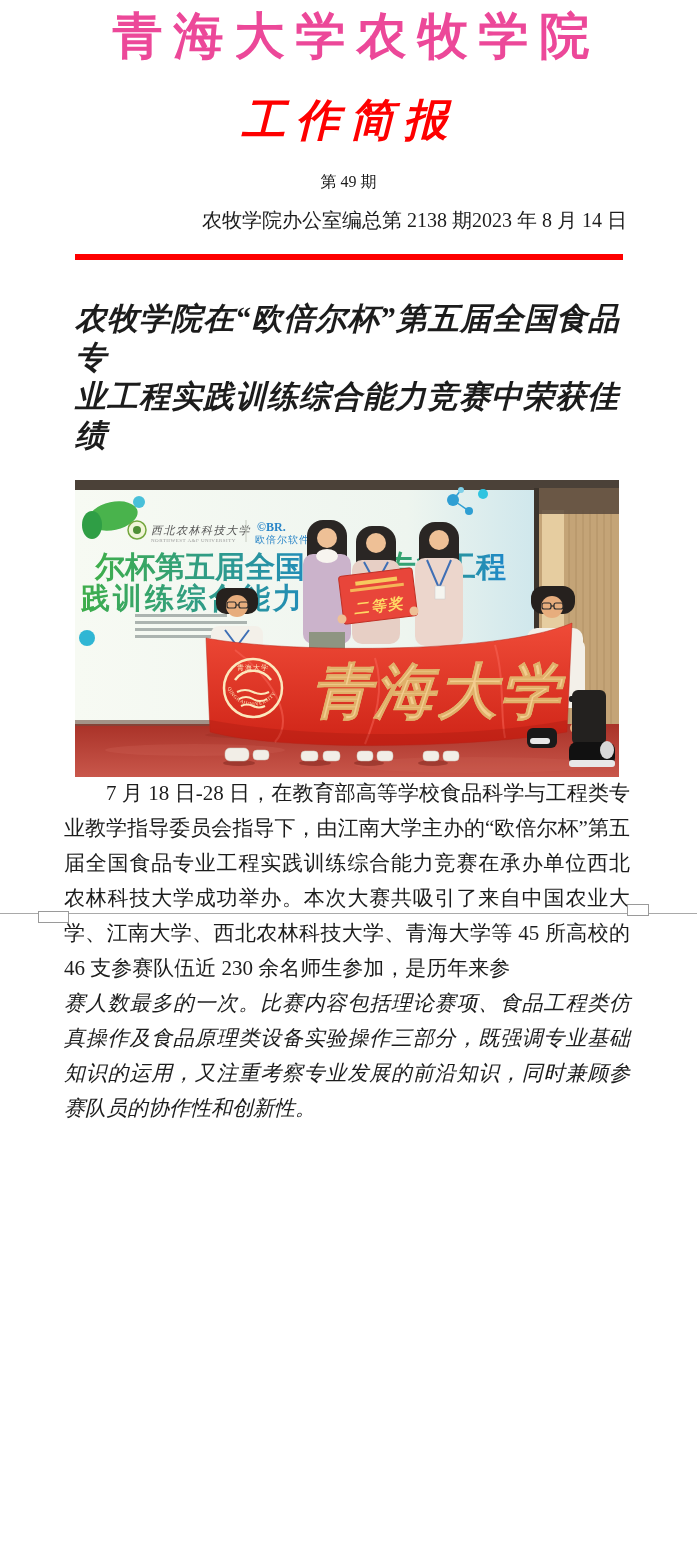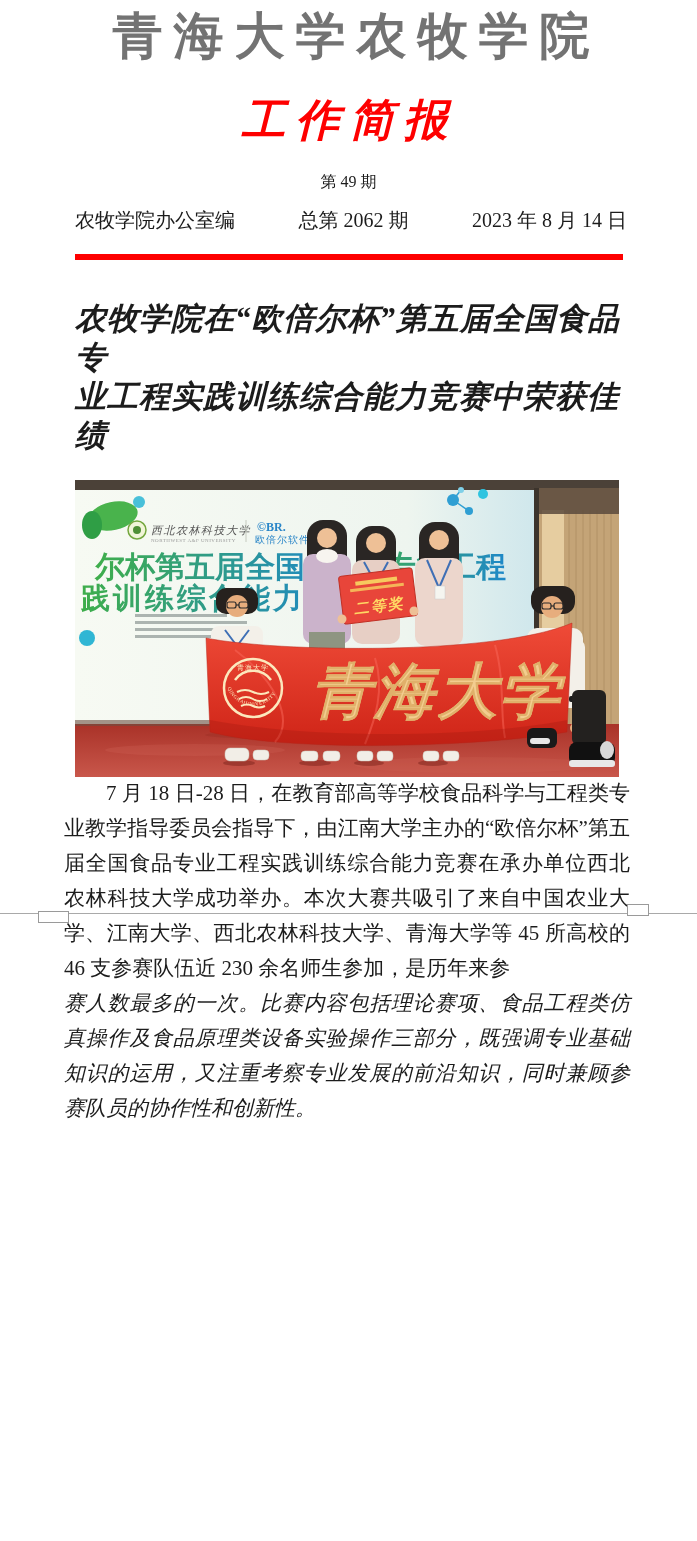--- a/index.html
+++ b/index.html
@@ -3,32 +3,32 @@
 <meta charset="utf-8">
 <style>
   html,body{margin:0;padding:0;background:#ffffff;}
   .page{
     position:relative;width:697px;height:1541px;background:#fff;
     overflow:hidden;color:#1c1c1c;
     font-family:"Liberation Serif","DejaVu Serif",serif;
   }
   .org-title{
     margin:8px 70px 0 75px;text-align:center;white-space:nowrap;
-    color:#737373;font-size:50px;line-height:57px;font-weight:bold;
+    color:#ec4899;font-size:50px;line-height:57px;font-weight:bold;
     letter-spacing:11px;padding-left:11px;
   }
   .brush{font-style:italic;font-weight:bold;}
   .bulletin-title{
     margin-top:33px;text-align:center;white-space:nowrap;
     color:#fe0000;font-size:44px;line-height:45px;
     letter-spacing:10px;padding-left:2px;
   }
   .issue-no{margin-top:28px;text-align:center;font-size:16px;line-height:22px;}
   .meta-row{
-    margin:16px 70px 0 75px;display:flex;justify-content:space-between;
+    margin:16px 70px 0 75px;display:flex;justify-content:flex-end;
     font-size:20px;line-height:22px;white-space:nowrap;
   }
   .red-rule{margin:23px 0 0 75px;width:548px;height:6px;background:#fe0000;}
   .article-title{
     margin:39px 70px 0 75px;text-align:left;
     font-size:31px;line-height:39px;font-weight:bold;font-style:italic;
     letter-spacing:1px;
   }
   .photo-figure{margin:25px 0 0 75px;width:544px;height:296px;padding:0;}
   .photo-figure svg{display:block;}
@@ -49,21 +49,21 @@
 <body>
 
 <div class="page">
 
   <header>
     <div class="org-title">青海大学农牧学院</div>
     <div class="bulletin-title brush">工作简报</div>
     <div class="issue-no">第 49 期</div>
     <div class="meta-row">
       <span>农牧学院办公室编</span>
-      <span>总第 2062 期</span>
+      <span>总第 2138 期</span>
       <span>2023 年 8 月 14 日</span>
     </div>
     <div class="red-rule"></div>
   </header>
 
   <h2 class="article-title">
     <span>农牧学院在“欧倍尔杯”第五届全国食品专</span><br>
     <span>业工程实践训练综合能力竞赛中荣获佳绩</span>
   </h2>
 

